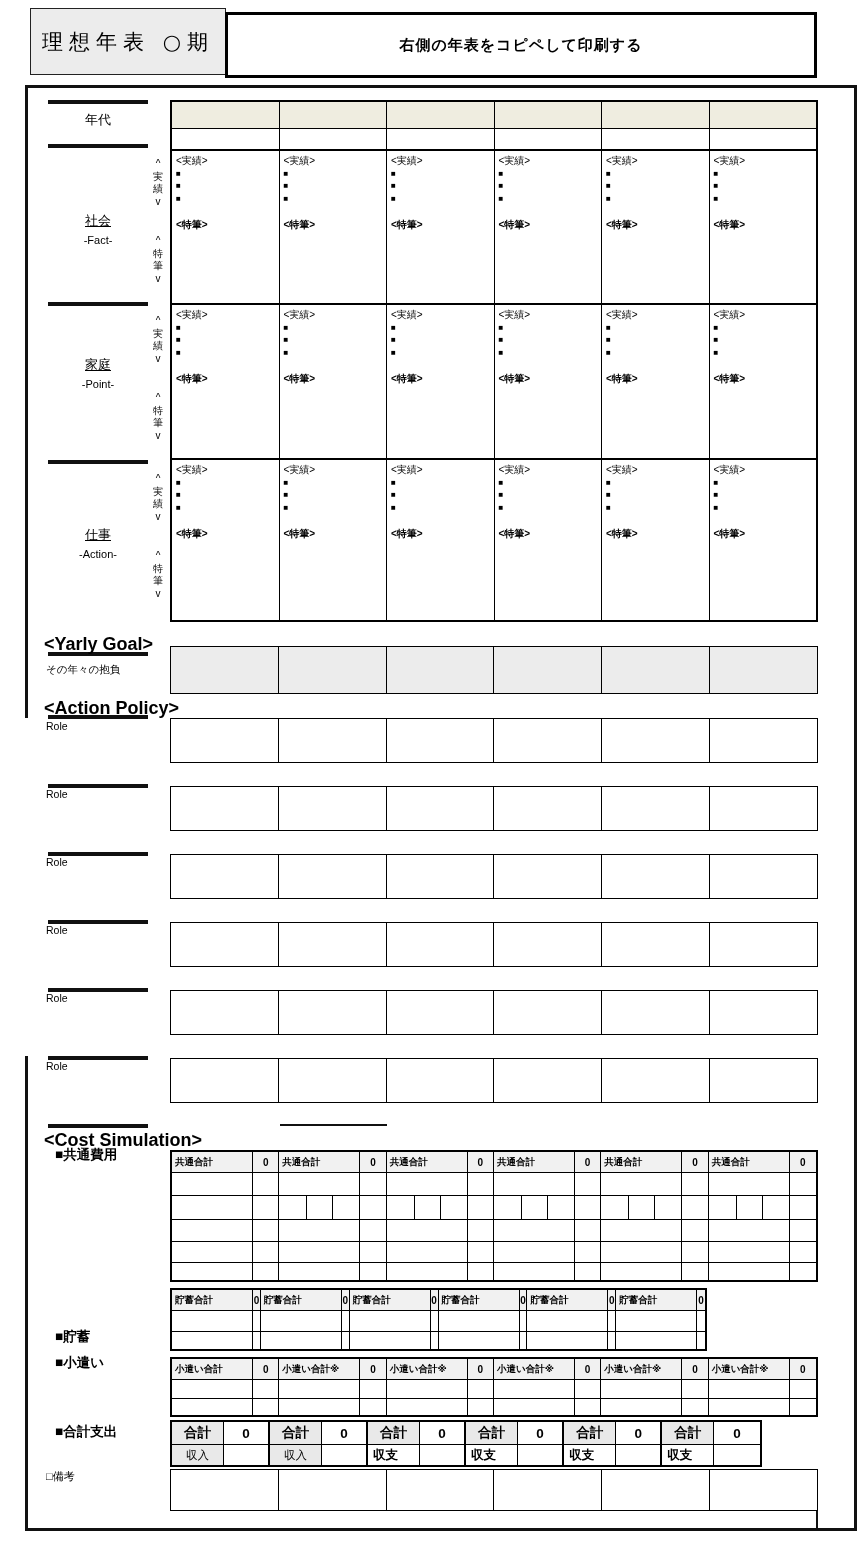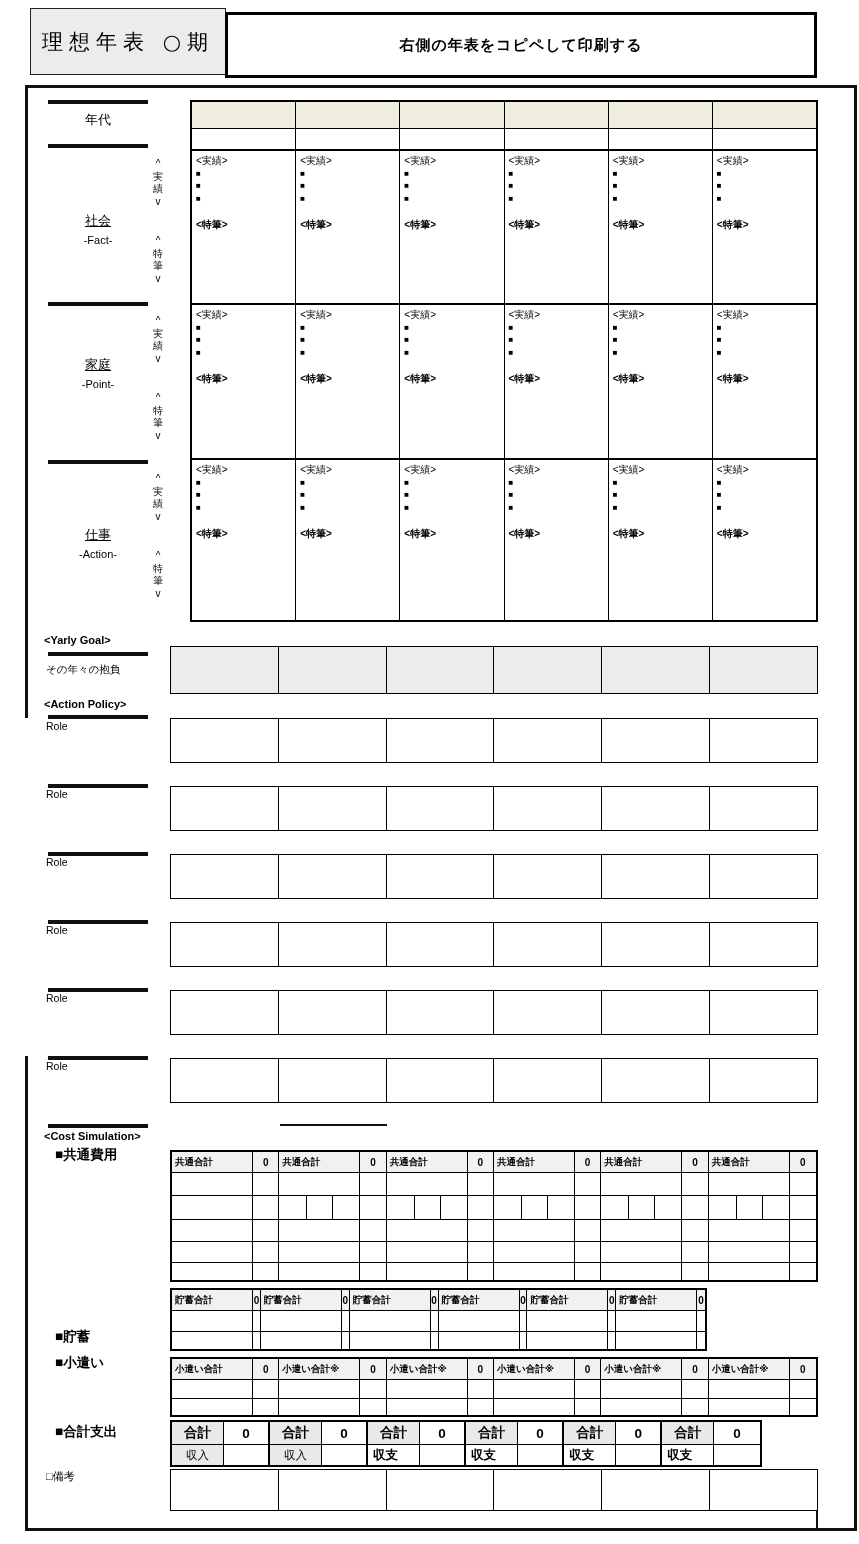--- a/index.html
+++ b/index.html
@@ -12,28 +12,28 @@
   .title-box{left:30px;top:8px;width:196px;height:67px;background:#ececec;border:1.6px solid #222;
              display:flex;align-items:center;justify-content:center;
              font-family:"DejaVu Serif","Liberation Serif",serif;font-size:21px;letter-spacing:6px;}
   .instr-box{left:225px;top:12px;width:592px;height:66px;border:3px solid #000;background:#fff;
              display:flex;align-items:center;justify-content:center;font-weight:bold;font-size:15px;letter-spacing:1px;}
 
   
   .lbl{position:absolute;left:48px;width:100px;text-align:center;}
   .sec-name{font-size:13px;text-decoration:underline;}
   .sec-sub{font-size:11px;}
-  .head-lbl{position:absolute;left:44px;font-weight:bold;font-size:11px;white-space:nowrap;}
+  .head-lbl{position:absolute;left:44px;font-weight:bold;font-size:18px;white-space:nowrap;}
   .small-lbl{position:absolute;left:46px;font-size:10.5px;white-space:nowrap;}
   .cost-lbl{position:absolute;left:55px;font-weight:bold;font-size:13.5px;white-space:nowrap;}
   .vstack{position:absolute;left:149px;width:18px;text-align:center;font-size:10px;line-height:12.5px;}
   .vstack div{display:block;}
 
   
-  .t-outer{border:2.4px solid #000;box-sizing:border-box;margin-left:20px;}
+  .t-outer{border:2.4px solid #000;box-sizing:border-box;}
   .trow{display:flex;border-bottom:2.4px solid #000;}
   .trow:last-child{border-bottom:none;}
   .trow>div{flex:1 1 0;min-width:0;border-right:1.6px solid #000;box-sizing:border-box;}
   .trow>div:last-child{border-right:none;}
   .trow.hdr{border-bottom:1.6px solid #000;}
   .trow.hdr>div{background:#efede0;}
   .sec-cell{padding:3px 4px 0 4px;font-size:10px;line-height:13.5px;}
   .blt{font-size:8px;line-height:12.5px;}
   .tag2{margin-top:13px;font-weight:bold;}
 

